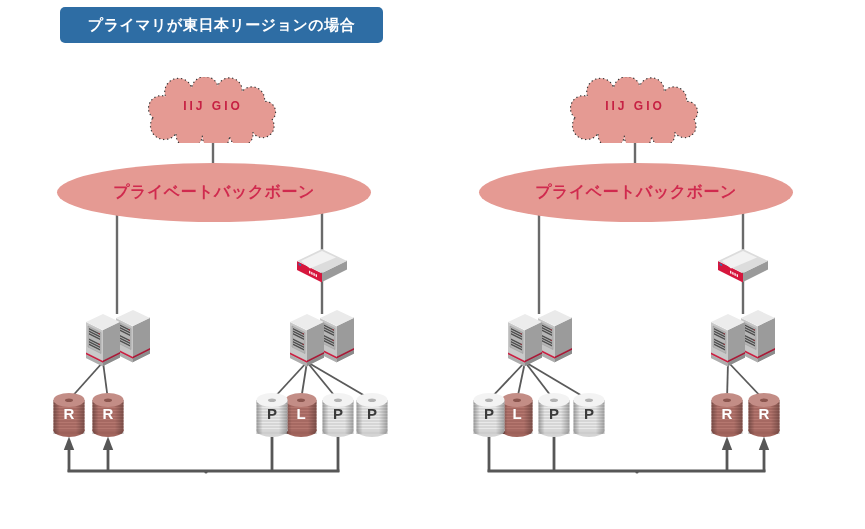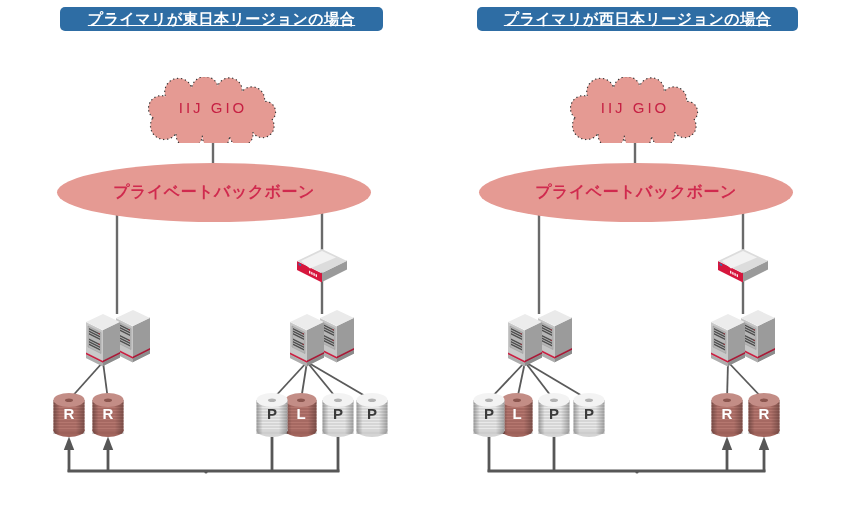--- a/index.html
+++ b/index.html
@@ -3,31 +3,31 @@
 <meta charset="utf-8">
 <style>
   html,body{margin:0;padding:0;background:#ffffff;}
   .canvas{
     position:relative;width:865px;height:529px;background:#ffffff;overflow:hidden;
     font-family:"Liberation Sans","DejaVu Sans",sans-serif;
   }
   .wires{position:absolute;left:0;top:0;z-index:1;}
   
   .hdr{
-    position:absolute;top:7px;height:24px;z-index:4;
+    position:absolute;top:7px;height:36px;z-index:4;
     background:#2e6da4;border-radius:5px;
     display:flex;align-items:center;justify-content:center;
-    color:#ffffff;font-weight:bold;font-size:15px;letter-spacing:.5px;white-space:nowrap;text-decoration:underline;
+    color:#ffffff;font-weight:bold;font-size:15px;letter-spacing:.5px;white-space:nowrap;
   }
   
   .cloud{position:absolute;width:146px;height:66px;z-index:3;}
   .cloud svg{position:absolute;left:0;top:0;}
   .cloud .cloud-label{
     position:absolute;left:0;top:22px;width:100%;text-align:center;
-    color:#c62043;font-weight:normal;font-size:15px;letter-spacing:3px;white-space:nowrap;
+    color:#c62043;font-weight:bold;font-size:12px;letter-spacing:3px;white-space:nowrap;
   }
   
   .backbone{
     position:absolute;width:314px;height:59px;z-index:3;
     background:#e59a93;border-radius:50%;
     display:flex;align-items:center;justify-content:center;
     color:#d02a4e;font-weight:bold;font-size:16px;letter-spacing:.5px;white-space:nowrap;text-align:center;
   }
   .servers{position:absolute;z-index:3;}
   .router{position:absolute;z-index:4;}
@@ -254,21 +254,20 @@
       </svg>
     <span class="cyl-letter">P</span>
   </div>
   <div class="cyl cyl-white" style="left:356px;top:392px">
     <svg width="32" height="46">
         <use href="#sym-cyl"></use>
       </svg>
     <span class="cyl-letter">P</span>
   </div>
 
-  <div class="hdr" style="left:477px;width:321px">プライマリが西日本リージョンの場合</div>
 
   <div class="cloud" style="left:562px;top:77px">
     <svg width="146" height="66" viewBox="0 0 150 68">
       <path d="M13,42 A13,13 0 0 1 26,20 A14,14 0 0 1 53,11 A14,14 0 0 1 80,9 A13,13 0 0 1 105,15
                A13,13 0 0 1 128,25 A11,11 0 0 1 136,44 A11,11 0 0 1 116,57 A12,12 0 0 1 92,61
                A12,12 0 0 1 64,61 A12,12 0 0 1 37,58 A12,12 0 0 1 13,42 Z" fill="#e59a93" stroke="#3a3a3a" stroke-width="1.3" stroke-dasharray="0.3 3.8" stroke-linecap="round"></path>
     </svg>
     <span class="cloud-label">IIJ GIO</span>
   </div>
 

